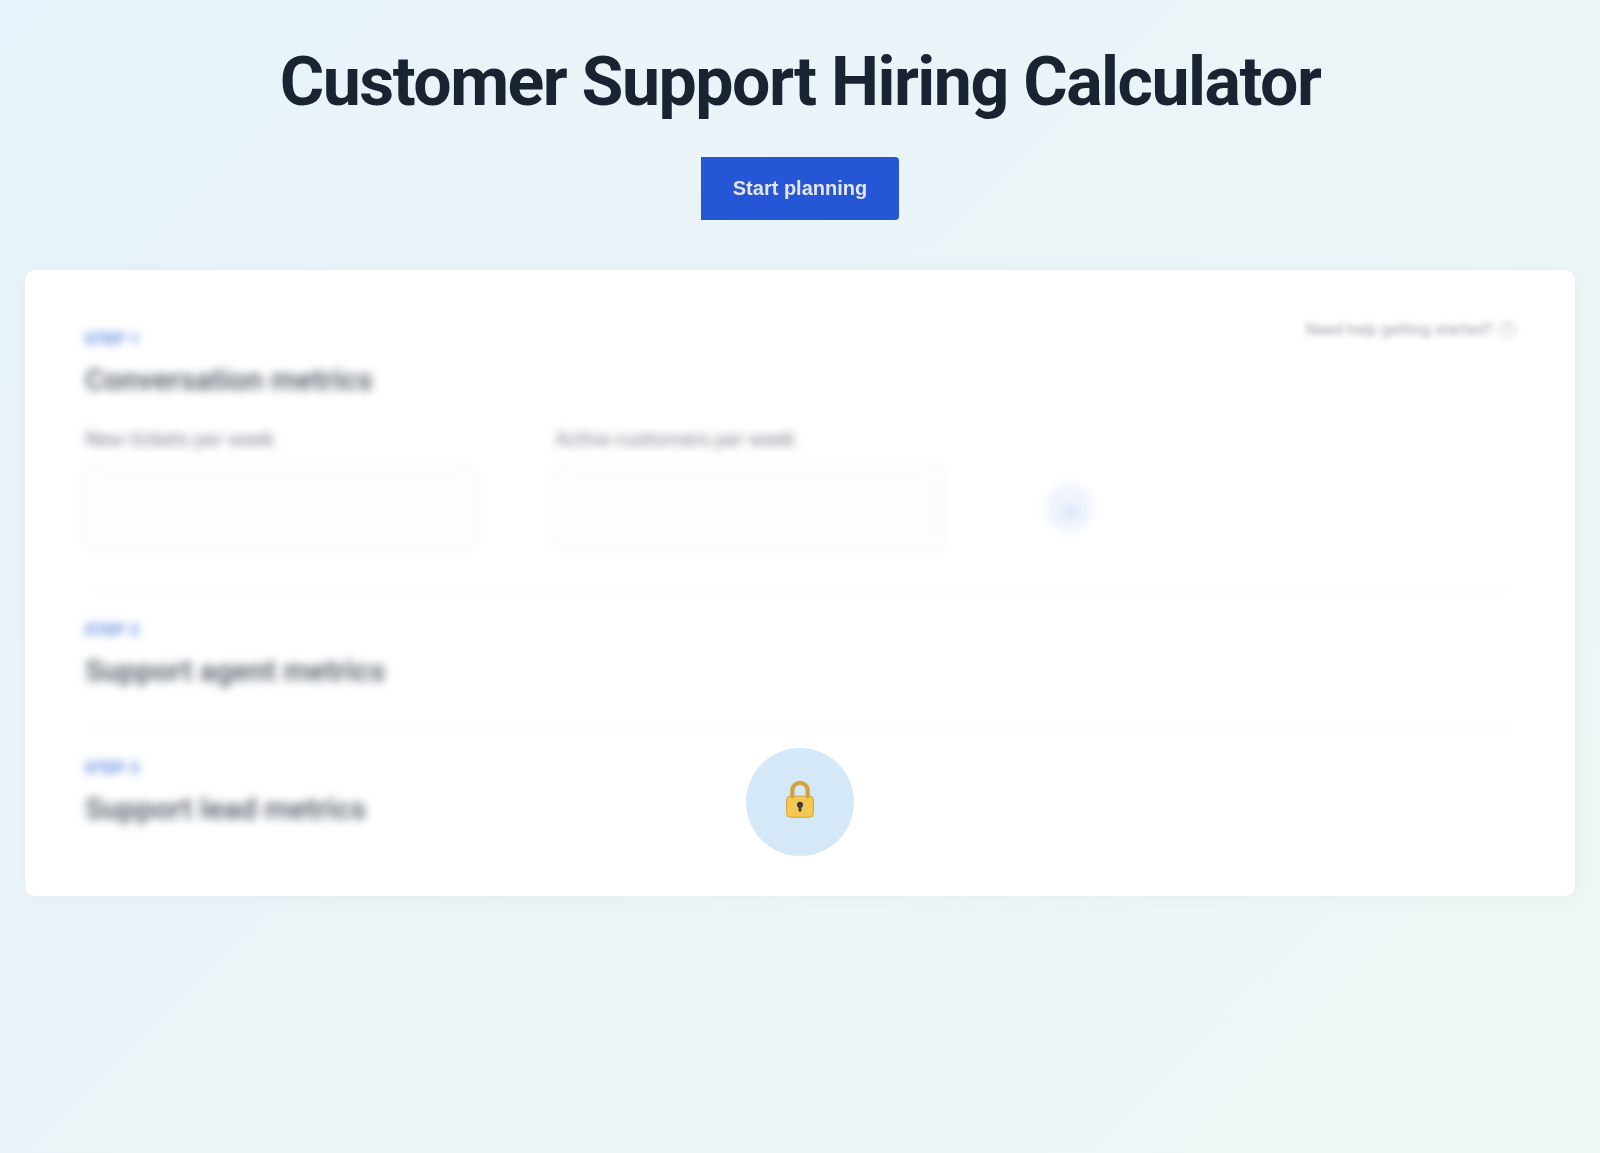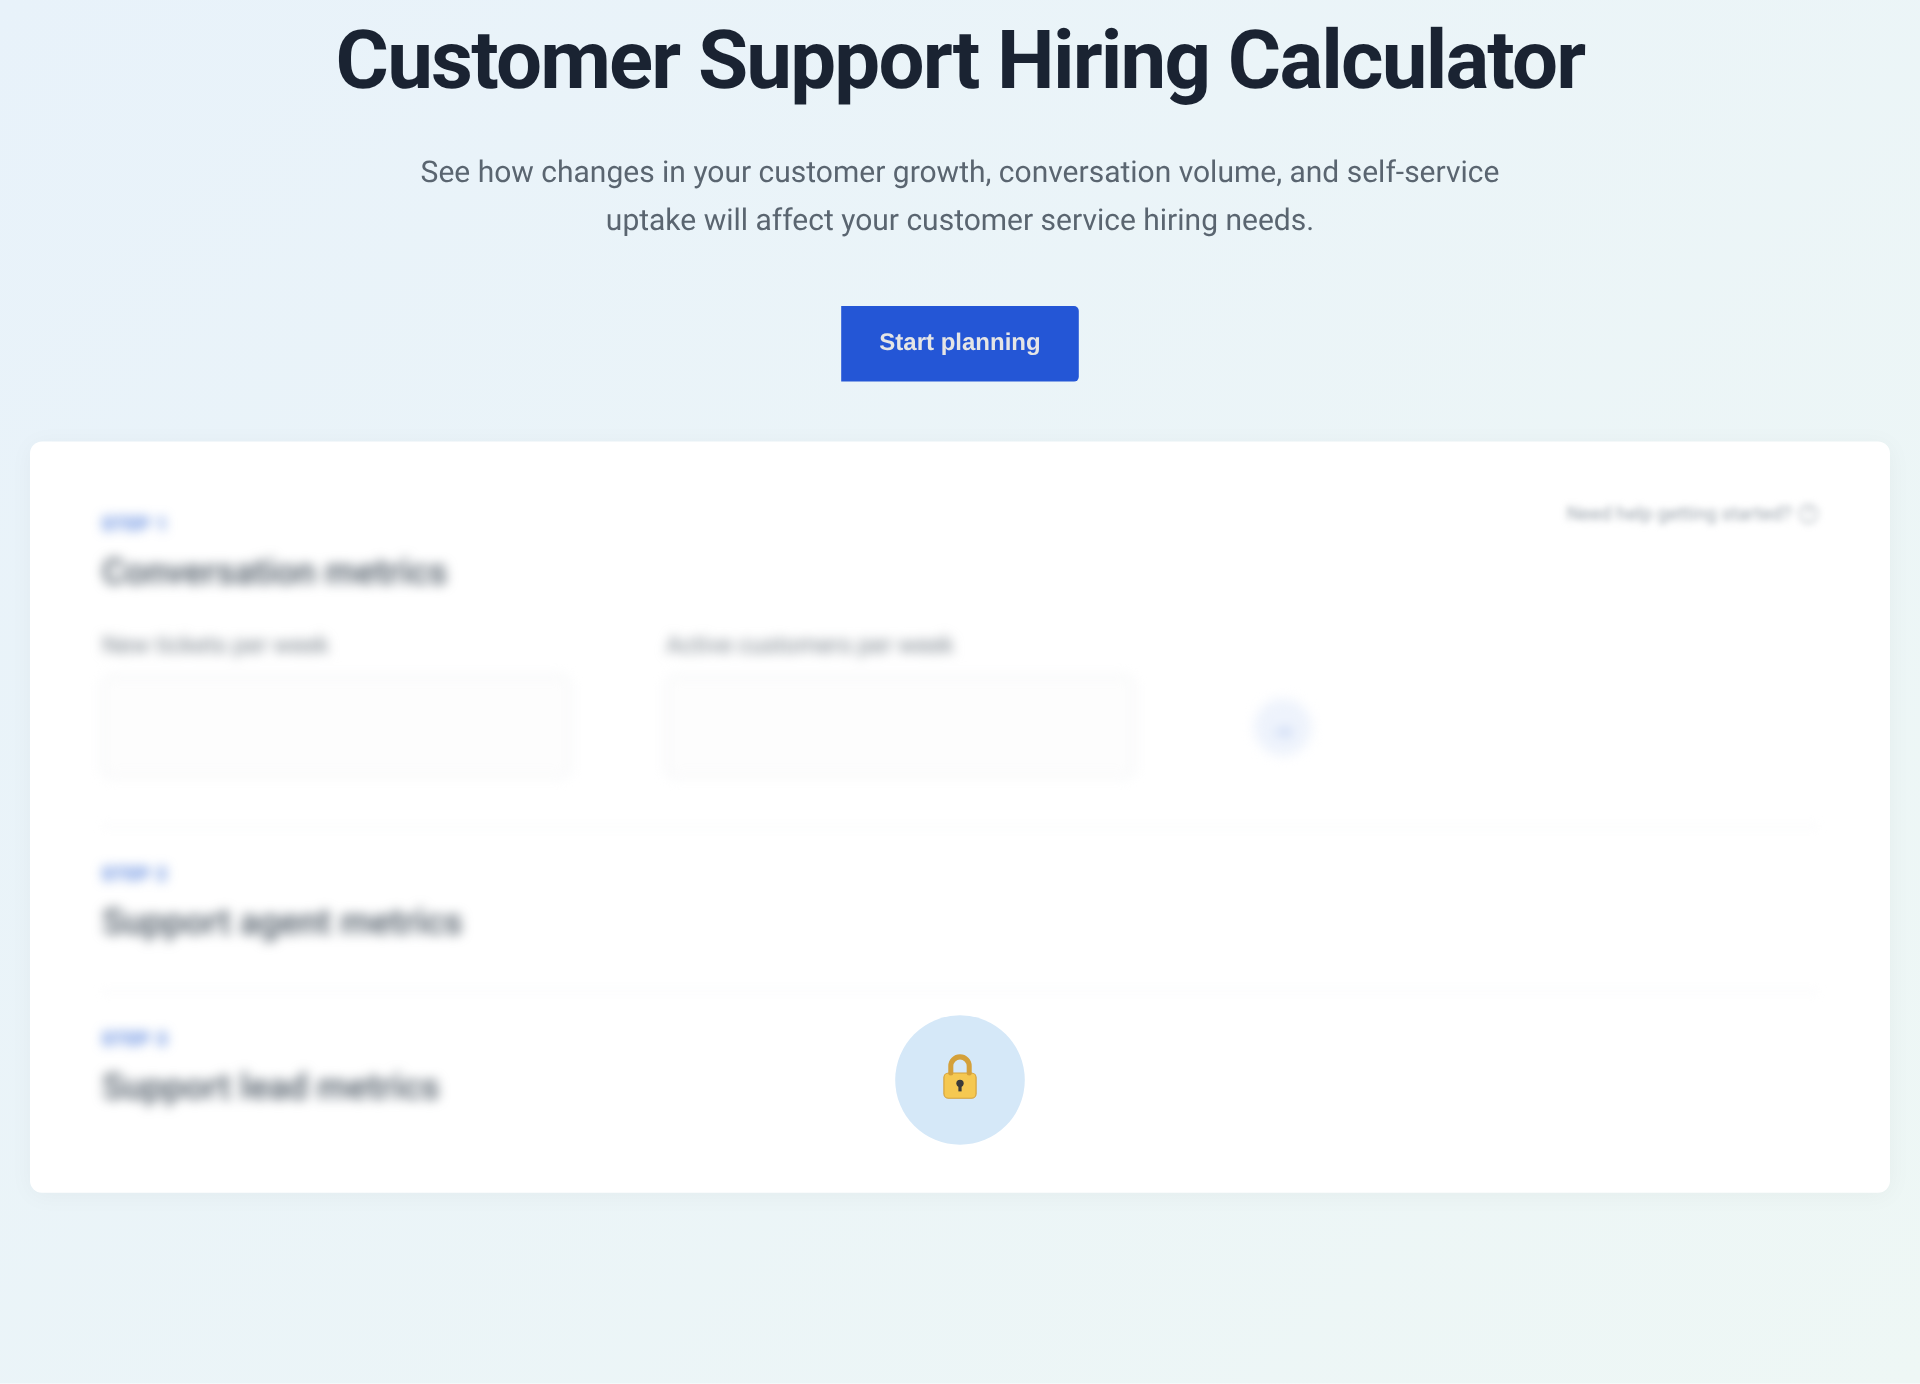--- a/index.html
+++ b/index.html
@@ -11,21 +11,21 @@
     body {
       font-family: -apple-system, BlinkMacSystemFont, 'Segoe UI', Roboto, Helvetica, Arial, sans-serif;
       background: linear-gradient(135deg, #e8f2fa 0%, #eef7f5 100%);
       min-height: 1153px;
       width: 1600px;
       overflow: hidden;
     }
     
     .hero {
       text-align: center;
-      padding-top: 10px;
+      padding-top: 42px;
       padding-bottom: 50px;
     }
     
     .hero-title {
       font-size: 68px;
       font-weight: 700;
       color: #1a2332;
       letter-spacing: -1.5px;
       margin-bottom: 35px;
     }
@@ -201,21 +201,20 @@
     .step-2 .step-title,
     .step-3 .step-title {
       margin-bottom: 0;
     }
   </style>
 </head>
 <body>
 
 <div class="hero">
   <h1 class="hero-title">Customer Support Hiring Calculator</h1>
-  <p class="hero-subtitle">See how changes in your customer growth, conversation volume, and self-service uptake will affect your customer service hiring needs.</p>
 
   <div class="email-form">
     <button class="start-button">Start planning</button>
   </div>
 </div>
 
 <div class="card">
   <div class="help-link">
     <span>Need help getting started?</span>
     <span class="help-icon">?</span>

